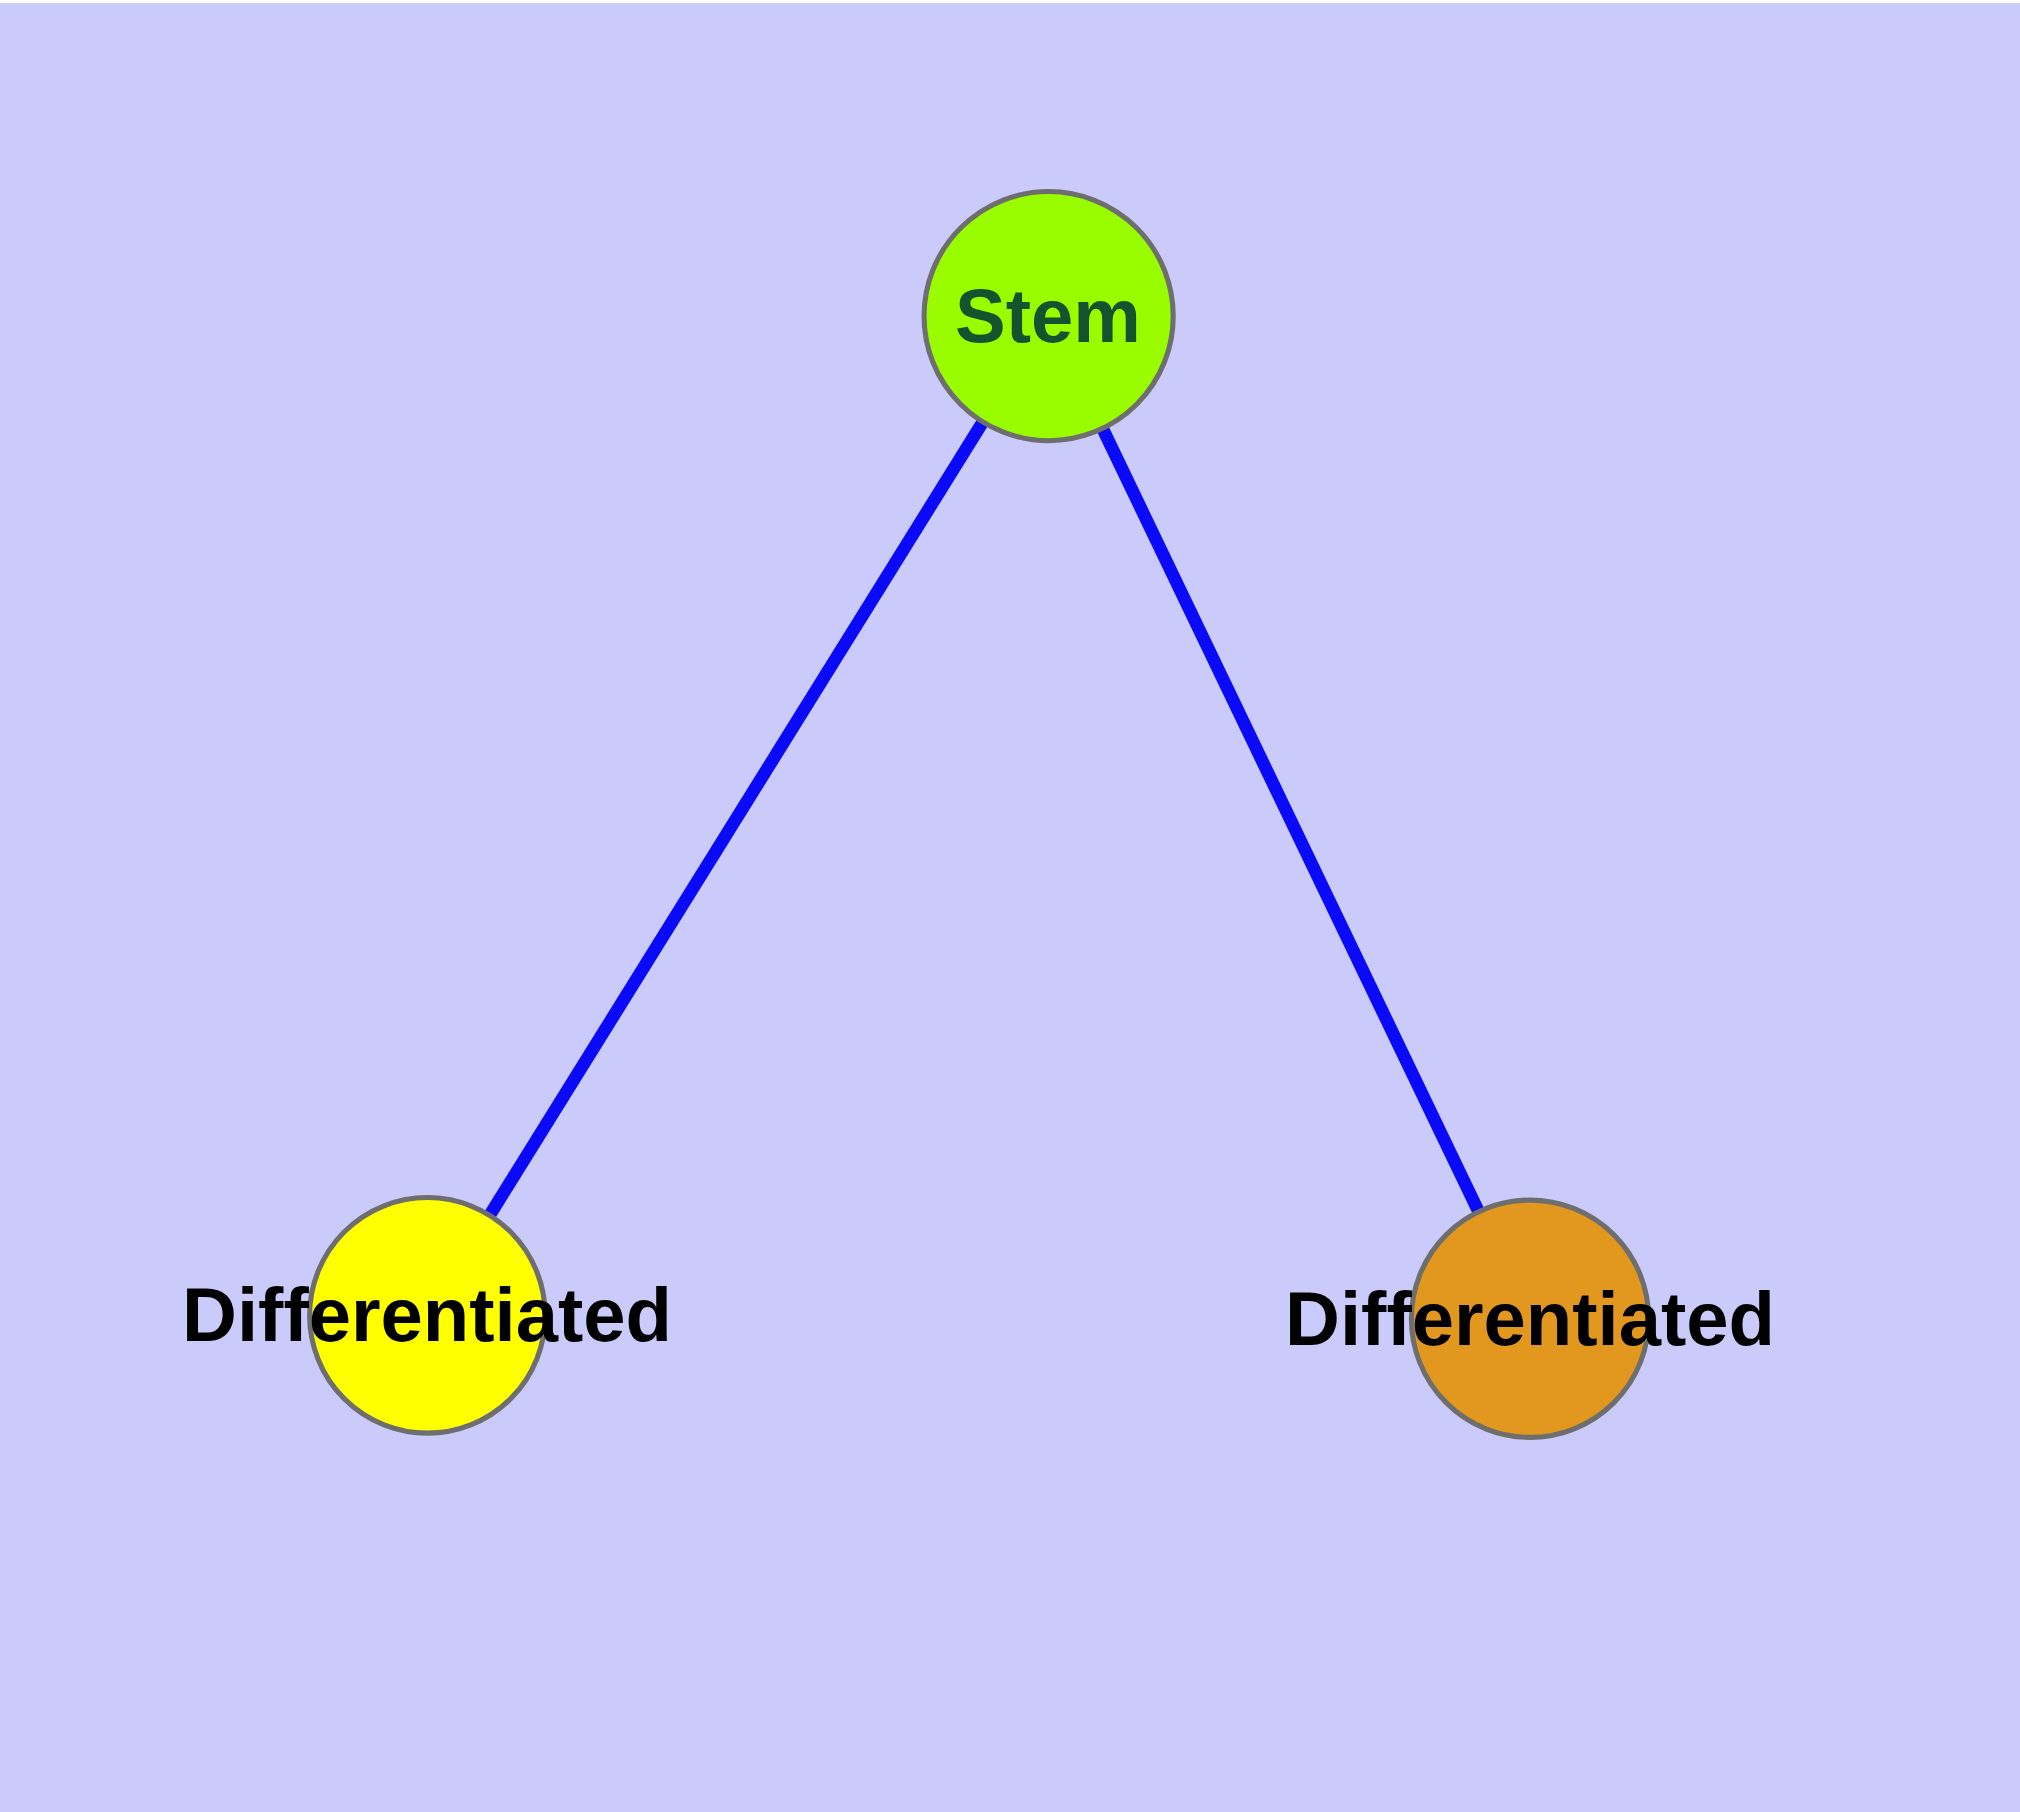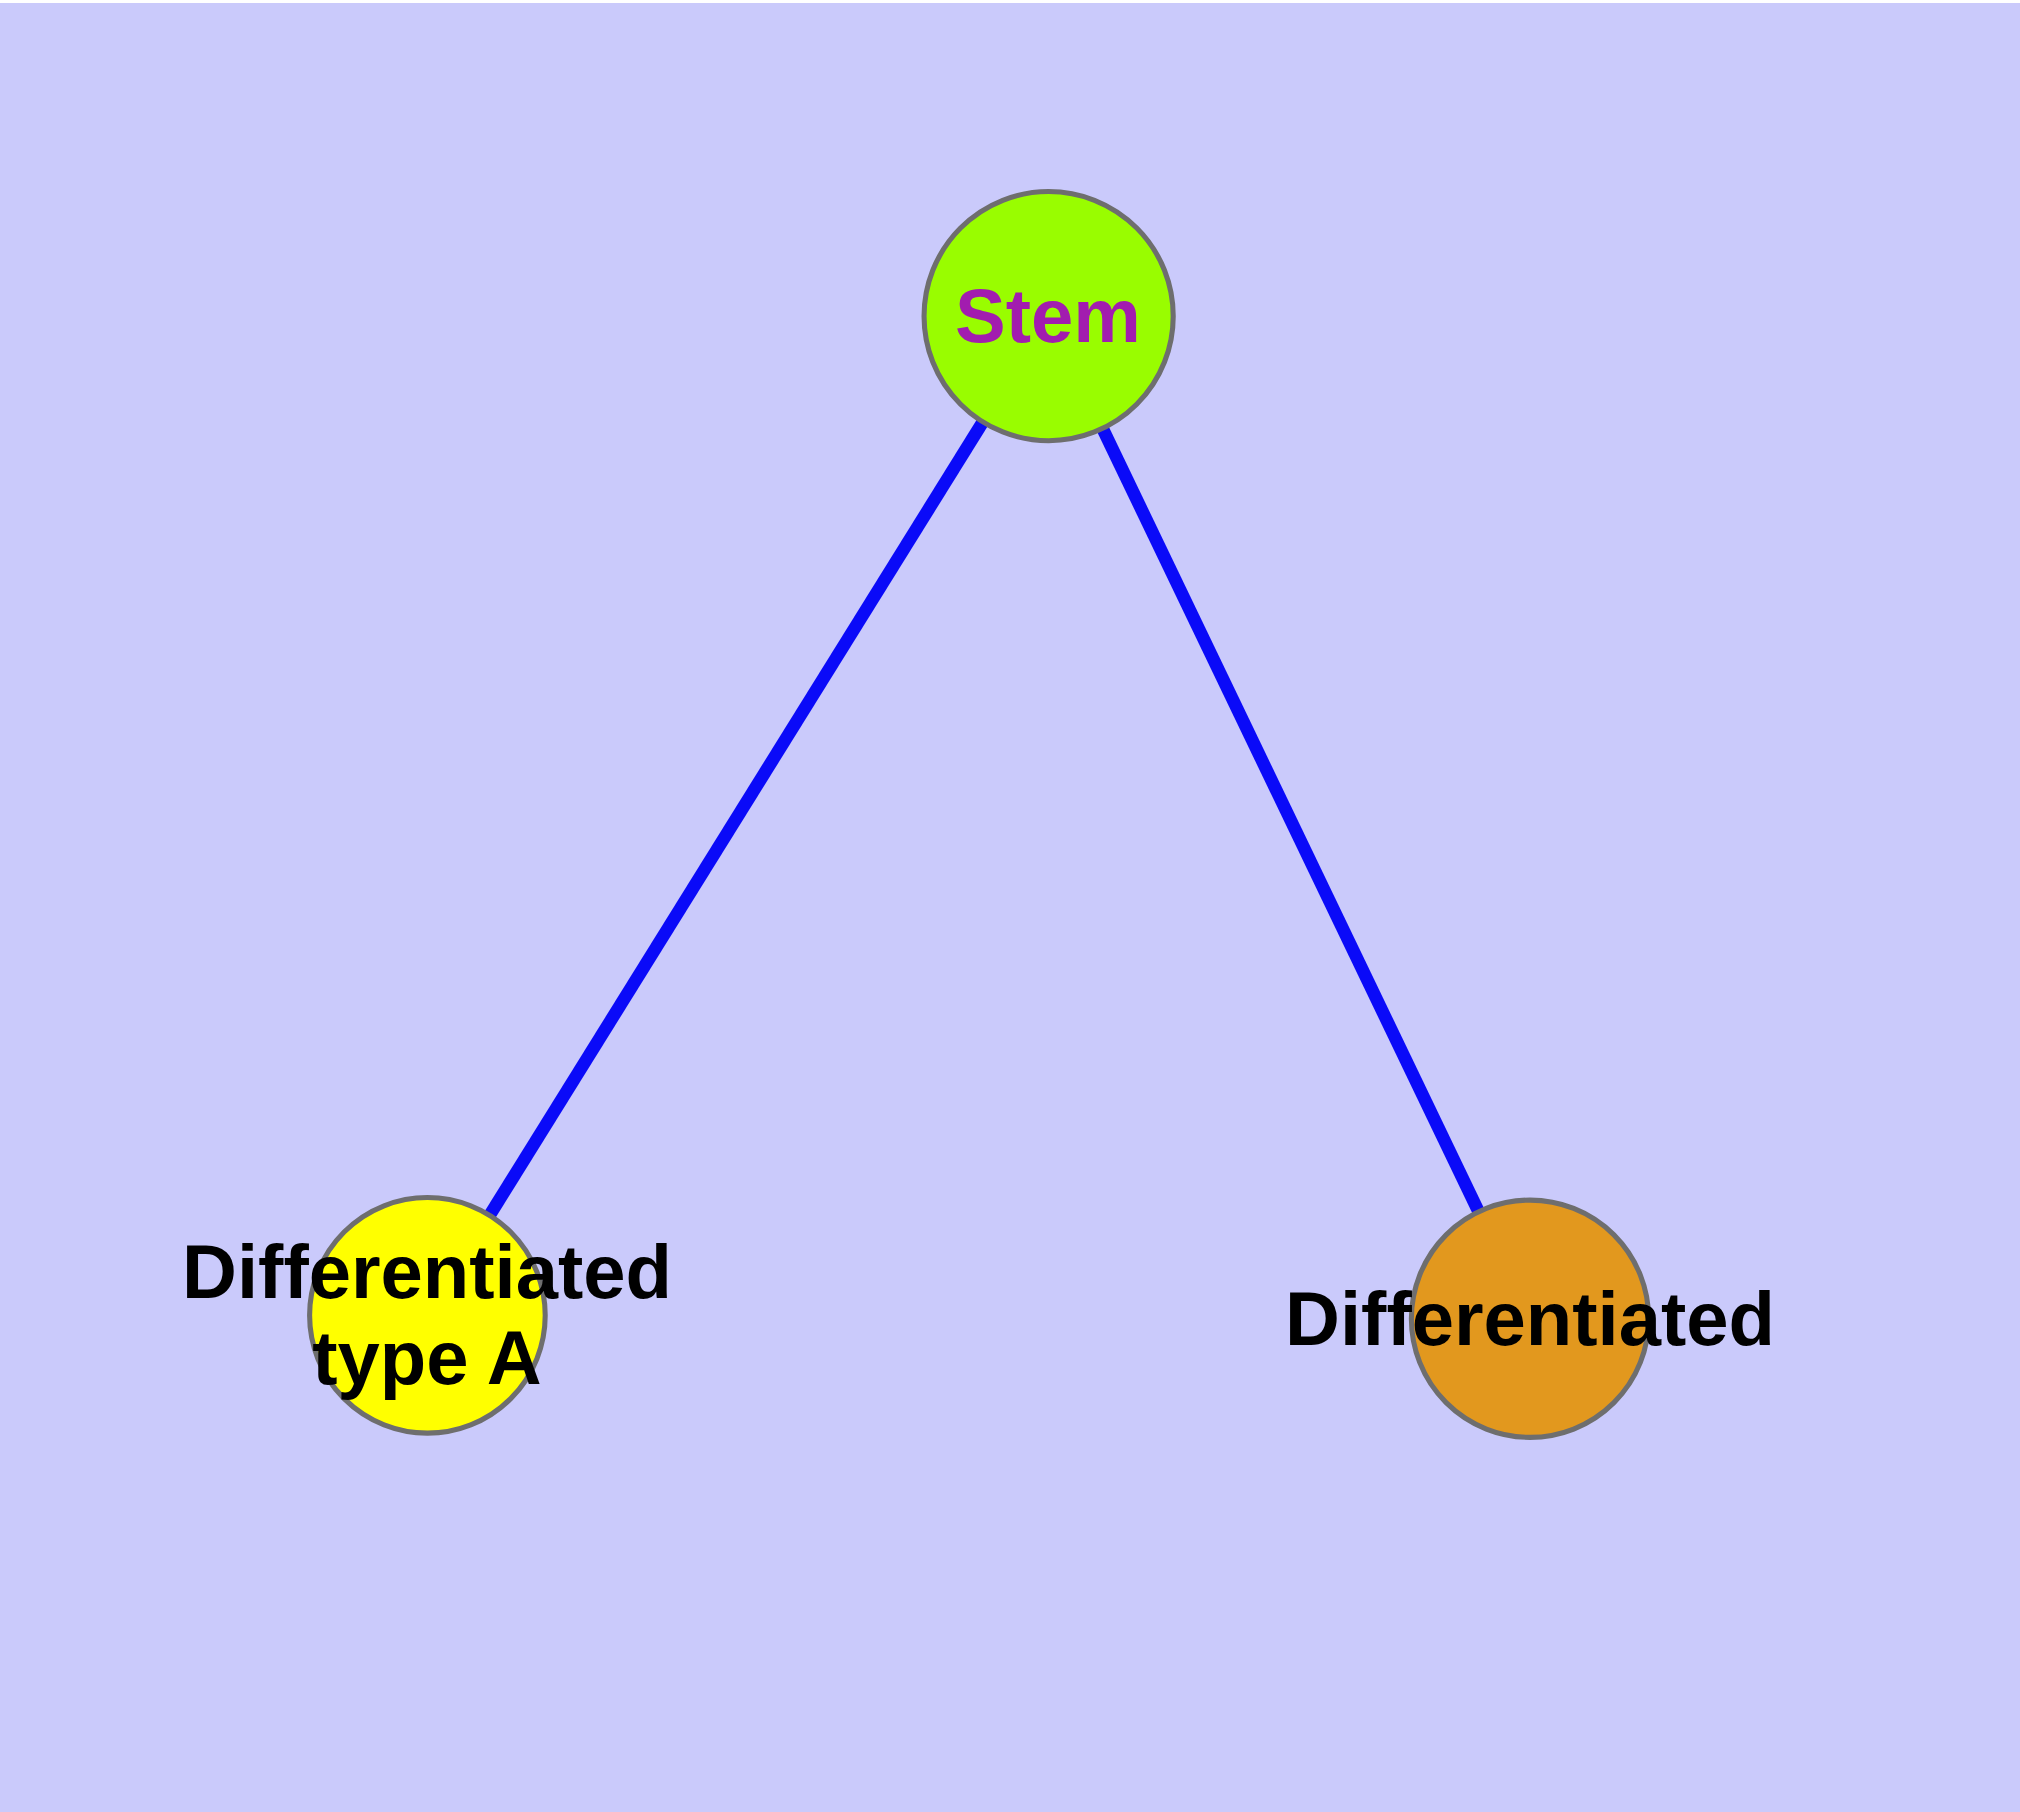--- a/index.html
+++ b/index.html
@@ -50,24 +50,23 @@
   <svg id="graph-svg" viewBox="0 0 2384 2138" xmlns="http://www.w3.org/2000/svg">
 
     <line x1="1237" y1="373" x2="504" y2="1552" stroke-width="15" stroke="#0A0AF8"></line>
     <line x1="1237" y1="373" x2="1805" y2="1556" stroke-width="15" stroke="#0A0AF8"></line>
 
     <circle cx="1237" cy="373" r="147" stroke-width="6" fill="#99FD00" stroke="#6E6E6E"></circle>
     <circle cx="504" cy="1552" r="139" stroke-width="6" fill="#FFFF00" stroke="#6E6E6E"></circle>
     <circle cx="1805" cy="1556" r="140" stroke-width="6" fill="#E2981E" stroke="#6E6E6E"></circle>
   </svg>
 
-  <div class="node-label" style="left: 1048px; top: 316px; color: #a21caf;">Stem</div>
+  <div class="node-label" style="left: 1048px; top: 316px; color: #14532d;">Stem</div>
 
   <div class="node-label" style="left: 427px; top: 1315px; color: rgb(0, 0, 0);">
     <span>Differentiated</span>
-    <span>type A</span>
   </div>
 
   <div class="node-label" style="left: 1530px; top: 1319px; color: rgb(0, 0, 0);">
     <span>Differentiated</span>
   </div>
 </div>
 
 
 </body></html>

